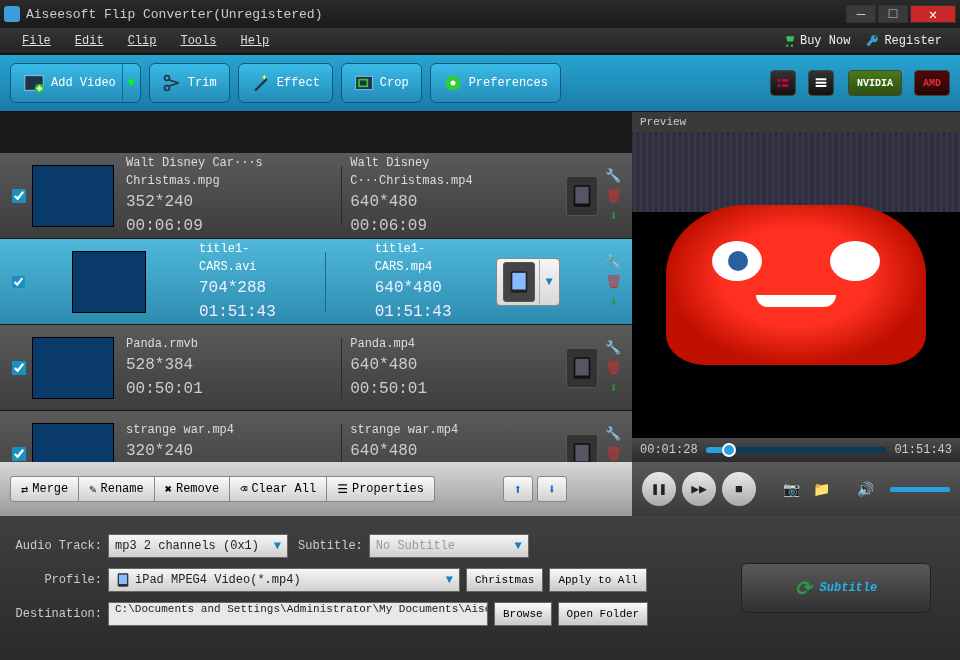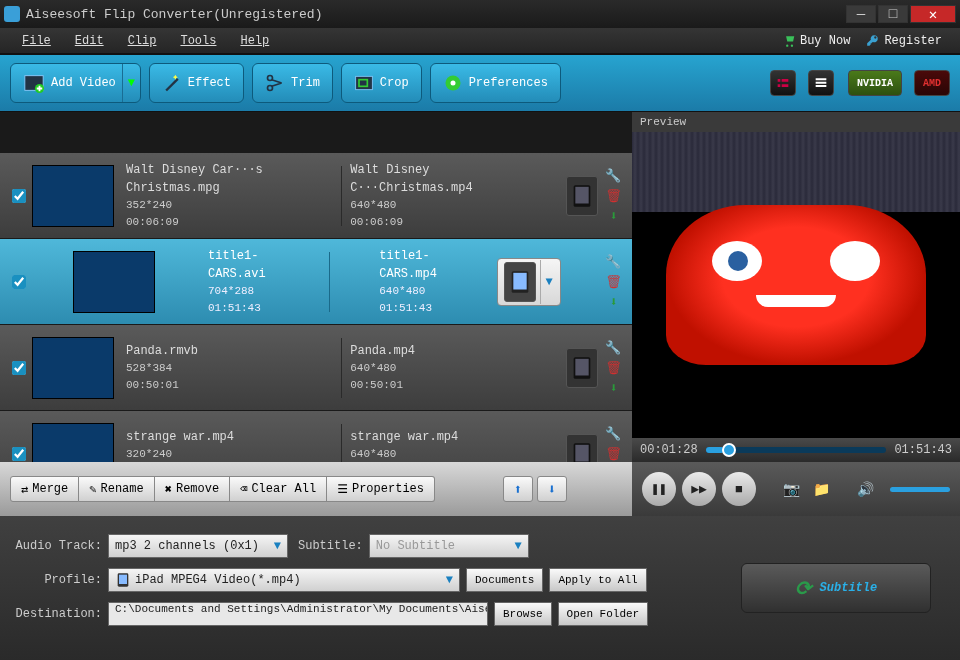--- a/index.html
+++ b/index.html
@@ -27,21 +27,21 @@
 .badge { height:26px; padding:0 8px; border-radius:4px; display:flex; align-items:center; font-size:10px; font-weight:bold; margin-left:4px; border:1px solid #444; }
 .badge.nv { background:linear-gradient(#4a7a1a,#2d5010); color:#fff;}
 .badge.amd { background:linear-gradient(#4a0a0a,#2a0505); color:#e03030;}
 .content { display:flex; height:350px; }
 .filelist { flex:1; overflow-y:auto; background:#2a2a2a;margin-top:41px;}
 .row { display:flex; align-items:center; height:86px; padding:4px 6px; border-bottom:1px solid #1a1a1a; color:#ddd; background:linear-gradient(#5a5a5a,#3d3d3d);}
 .row.sel { background:linear-gradient(#4fb8da,#2d8cb0); color:#fff;gap:41px;}
 .row input[type=checkbox]{ margin:0 6px; accent-color:#1a90c0; width:14px; height:14px;}
 .thumb { width:82px; height:62px; background:#0a3a6a; margin-right:8px; border:1px solid #000; display:flex; align-items:center; justify-content:center; font-size:9px; color:#89c;}
 .col { flex:1; padding:4px; line-height:1.5; font-size:11px;}
-.col .l2,.col .l3 { color:#ccc; font-size:11px;}
+.col .l2,.col .l3 { color:#ccc; font-size:16px;}
 .row.sel .col .l2, .row.sel .col .l3 { color:#eef;}
 .divv { width:1px; height:60px; background:#2a2a2a; margin:0 4px;}
 .row.sel .divv { background:#1a6a8a;}
 .profile-ico { width:32px; height:40px; background:#333; border:1px solid #555; border-radius:3px; display:flex; align-items:center; justify-content:center; margin:0 4px;}
 .row.sel .profile-btn { display:flex; align-items:center; height:48px; background:linear-gradient(#f5f5f5,#d8d8d8); border:1px solid #888; border-radius:4px; padding:2px;}
 .row.sel .profile-btn .dd { width:18px; height:44px; border-left:1px solid #aaa; display:flex; align-items:center; justify-content:center; color:#1a80c0;}
 .row.sel .profile-ico { background:#444; }
 .row .side-icons { display:flex; flex-direction:column; gap:4px; padding:0 4px; align-items:center;}
 .side-icons .i { font-size:13px; cursor:pointer; }
 .side-icons .wrench { color:#3ac05a;}
@@ -125,32 +125,32 @@
     <svg width="22" height="22" viewBox="0 0 24 24">
         <rect x="2" y="4" width="20" height="16" fill="#234" stroke="#8cf"></rect>
         <circle cx="18" cy="18" r="5" fill="#2c2"></circle>
         <path d="M18 15v6M15 18h6" stroke="#fff" stroke-width="2"></path>
       </svg>
     <span>Add Video</span>
     <div class="drop">▼</div>
   </div>
   <div class="tb-btn">
     <svg width="20" height="20" viewBox="0 0 24 24">
-        <path d="M4 20L18 6l2 2L6 22z" fill="#234"></path>
-        <path d="M16 2l1 2 2 1-2 1-1 2-1-2-2-1 2-1z" fill="#ff4"></path>
-      </svg>
-    <span>Effect</span>
-  </div>
-  <div class="tb-btn">
-    <svg width="20" height="20" viewBox="0 0 24 24">
         <circle cx="6" cy="6" r="3" fill="none" stroke="#234" stroke-width="2"></circle>
         <circle cx="6" cy="18" r="3" fill="none" stroke="#234" stroke-width="2"></circle>
         <path d="M8 8l12 4M8 16l12-4" stroke="#234" stroke-width="2"></path>
       </svg>
     <span>Trim</span>
+  </div>
+  <div class="tb-btn">
+    <svg width="20" height="20" viewBox="0 0 24 24">
+        <path d="M4 20L18 6l2 2L6 22z" fill="#234"></path>
+        <path d="M16 2l1 2 2 1-2 1-1 2-1-2-2-1 2-1z" fill="#ff4"></path>
+      </svg>
+    <span>Effect</span>
   </div>
   <div class="tb-btn">
     <svg width="20" height="20" viewBox="0 0 24 24">
         <rect x="2" y="4" width="20" height="16" fill="#234" stroke="#8cf"></rect>
         <rect x="6" y="8" width="10" height="8" fill="none" stroke="#3c3" stroke-width="2"></rect>
       </svg>
     <span>Crop</span>
   </div>
   <div class="tb-btn">
     <svg width="20" height="20" viewBox="0 0 24 24">
@@ -363,21 +363,21 @@
     <div class="srow">
       <label>Profile:</label>
       <div class="combo" style="width:352px;">
         <svg width="16" height="16" viewBox="0 0 24 24" style="margin-right:4px;">
             <rect x="4" y="2" width="16" height="20" rx="2" fill="#333"></rect>
             <rect x="6" y="4" width="12" height="14" fill="#8bf"></rect>
           </svg>
         <span>iPad MPEG4 Video(*.mp4)</span>
           <span class="cdd">▼</span>
       </div>
-      <button class="sm-btn">Documents</button>
+      <button class="sm-btn">Christmas</button>
       <button class="sm-btn">Apply to All</button>
     </div>
     <div class="srow">
       <label>Destination:</label>
       <div class="txtf" style="width:380px;overflow:hidden;white-space:nowrap;">C:\Documents and Settings\Administrator\My Documents\Aiseesoft Stu</div>
       <button class="sm-btn">Browse</button>
       <button class="sm-btn">Open Folder</button>
     </div>
   </div>
   <div class="convert-area">

